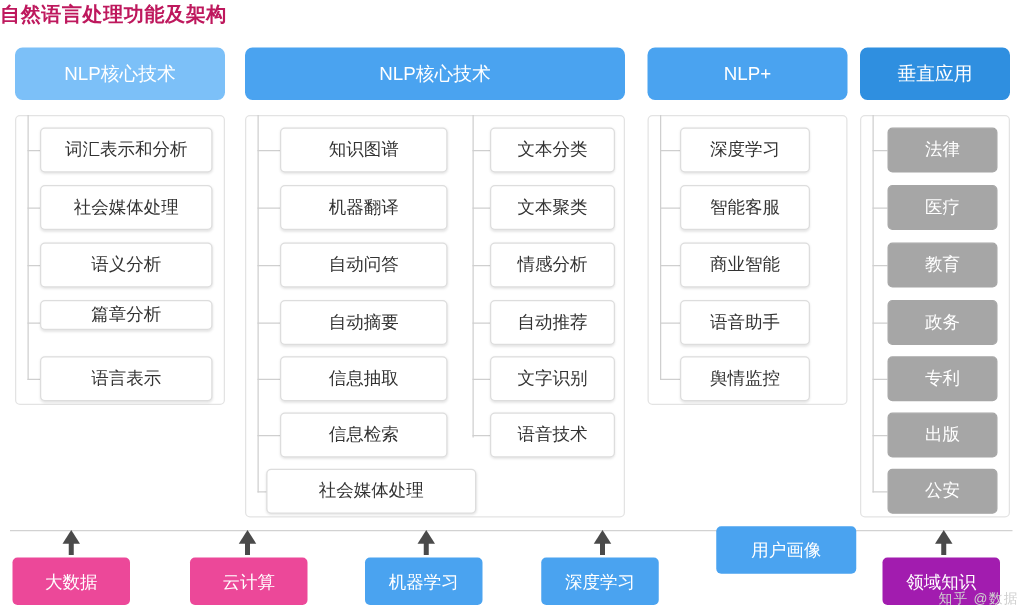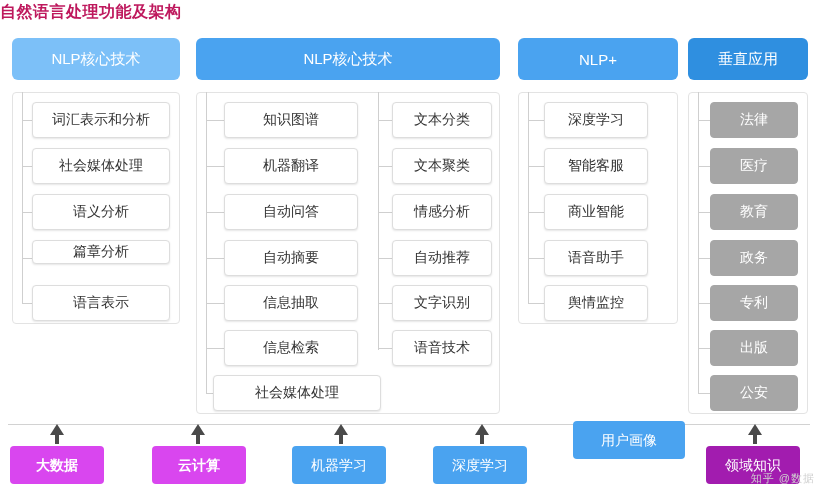--- a/index.html
+++ b/index.html
@@ -107,21 +107,21 @@
     font-size: 14px;
     color: #ffffff;
     display: flex;
     align-items: center;
     justify-content: center;
     text-align: center;
     box-sizing: border-box;
     line-height: 1.15;
     padding: 0 4px;
   }
-  .base-light { background: #d946ef; font-weight: bold; }
+  .base-light { background: #ec4899; }
   .base-mid   { background: #4aa3f0; }
   .base-dark  { background: #a21caf; }
 
   .watermark {
     position: absolute;
     right: 4px;
     bottom: 0px;
     font-size: 11px;
     color: #cfcfcf;
     letter-spacing: 1px;

